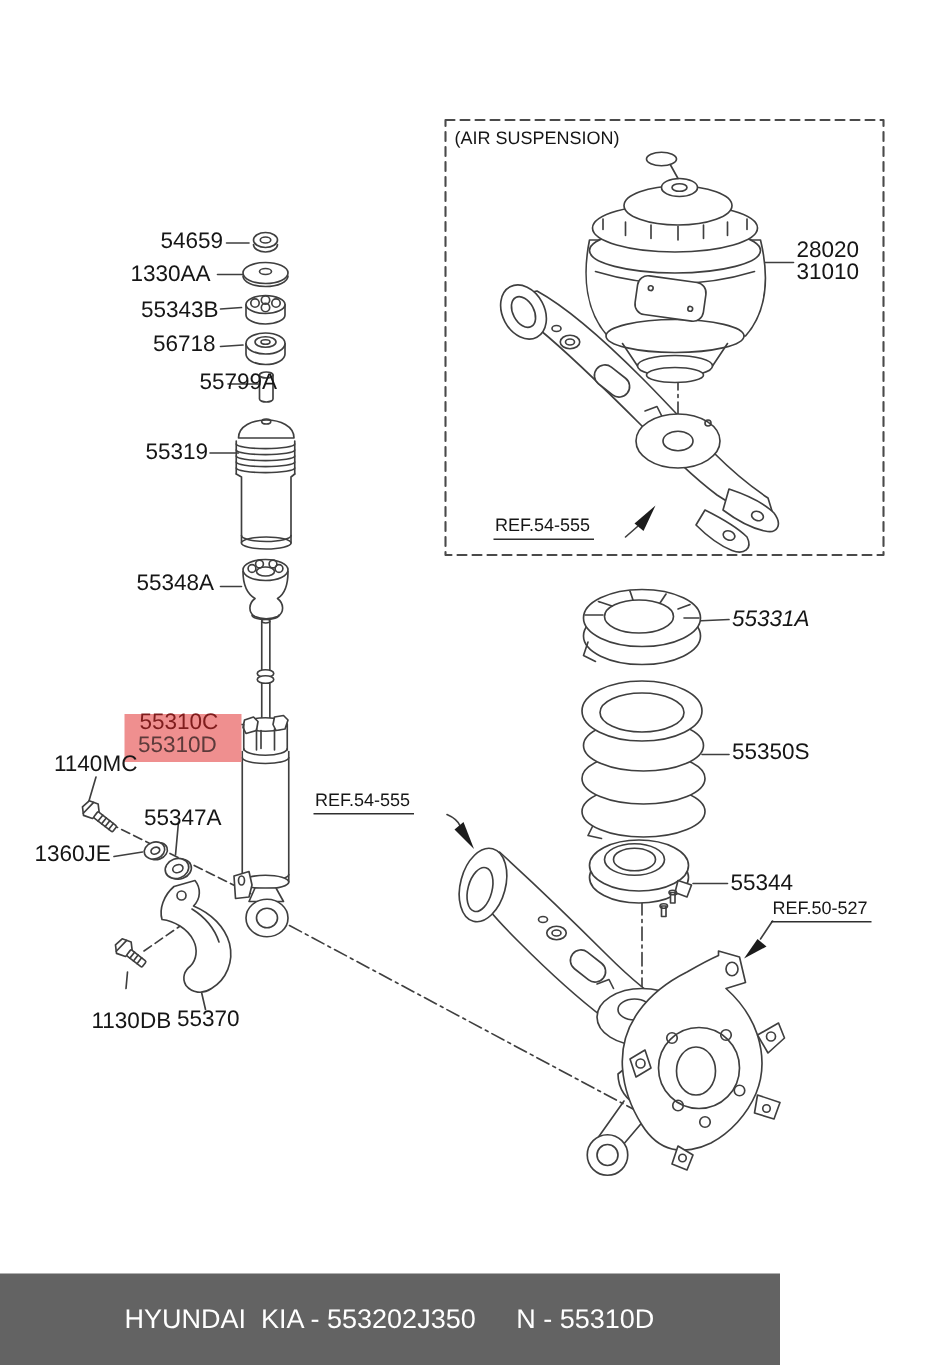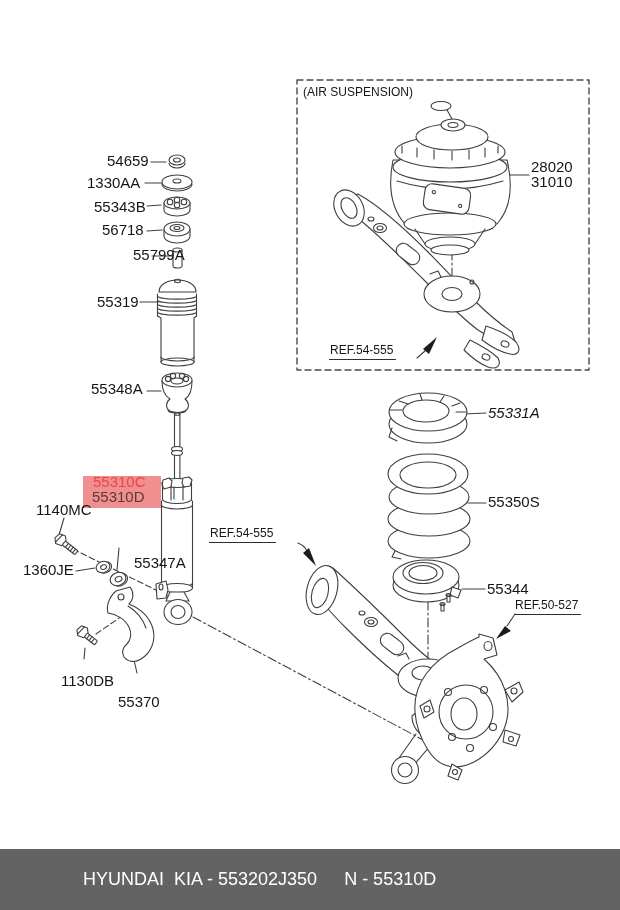--- a/index.html
+++ b/index.html
@@ -5,21 +5,21 @@
   html,body{margin:0;padding:0;}
   body{width:620px;height:910px;background:#ffffff;position:relative;overflow:hidden;
        font-family:"Liberation Sans",sans-serif;}
   .stage{position:absolute;left:0;top:0;width:620px;height:849px;}
   svg{position:absolute;left:0;top:0;}
   .lbl{position:absolute;font:15px/15px "Liberation Sans",sans-serif;color:#161616;white-space:nowrap;z-index:5;}
   .big{font-size:12px;line-height:16px;}
   .ref{border-bottom:1.5px solid #2f2f2f;padding:0 3px 1px 1px;}
   .hl{position:absolute;z-index:3;background:#ef8f8f;}
   .hl-txt{color:#5c3a3a;z-index:6;}
-  .footer{position:absolute;left:0;top:849px;width:620px;height:61px;background:#636363;
+  .footer{position:absolute;left:0;top:849px;width:520px;height:61px;background:#636363;
           display:flex;align-items:center;padding-left:83px;box-sizing:border-box;gap:27px;
           color:#ffffff;font-size:18px;white-space:pre;z-index:10;}
 </style>
 </head>
 <body>
 
 <div class="stage">
 
 <svg width="620" height="849" viewBox="0 0 620 849" fill="none" stroke="#3f3f3f" stroke-width="1.1" stroke-linecap="round" stroke-linejoin="round">
 
@@ -303,27 +303,27 @@
 
 <div class="hl" style="left: 83px; top: 476px; width: 78px; height: 32px; background: rgb(239, 143, 143);"></div>
 
 <div class="lbl" style="left:107px;top:153px;">54659</div>
 <div class="lbl" style="left:87px;top:175px;">1330AA</div>
 <div class="lbl" style="left:94px;top:199px;">55343B</div>
 <div class="lbl" style="left:102px;top:222px;">56718</div>
 <div class="lbl" style="left:101px;top:247px;margin-left:32px;">55799A</div>
 <div class="lbl" style="left:97px;top:294px;">55319</div>
 <div class="lbl" style="left:91px;top:381px;">55348A</div>
-<div class="lbl hl-txt" style="left: 93px; top: 474px; color: #ef4444;">55310C</div>
+<div class="lbl hl-txt" style="left: 93px; top: 474px; color: #7f1d1d;">55310C</div>
 <div class="lbl hl-txt" style="left: 92px; top: 489px; color: rgb(92, 58, 58);">55310D</div>
 <div class="lbl" style="left:36px;top:502px;">1140MC</div>
-<div class="lbl" style="left:96px;top:555px;margin-left:38px;">55347A</div>
+<div class="lbl" style="left:96px;top:538px;">55347A</div>
 <div class="lbl" style="left:23px;top:562px;">1360JE</div>
 <div class="lbl" style="left:61px;top:673px;">1130DB</div>
-<div class="lbl" style="left:118px;top:672px;margin-top:22px;">55370</div>
+<div class="lbl" style="left:118px;top:672px;">55370</div>
 <div class="lbl" style="left:531px;top:159px;">28020</div>
 <div class="lbl" style="left:531px;top:174px;">31010</div>
 <div class="lbl" style="left:488px;top:405px;font-style:italic;">55331A</div>
 <div class="lbl" style="left:488px;top:494px;">55350S</div>
 <div class="lbl" style="left:487px;top:581px;">55344</div>
 
 <div class="lbl big" style="left:303px;top:84px;">(AIR SUSPENSION)</div>
 <div class="lbl big ref" style="left:329px;top:342px;">REF.54-555</div>
 <div class="lbl big ref" style="left:209px;top:525px;">REF.54-555</div>
 <div class="lbl big ref" style="left:514px;top:597px;">REF.50-527</div>

